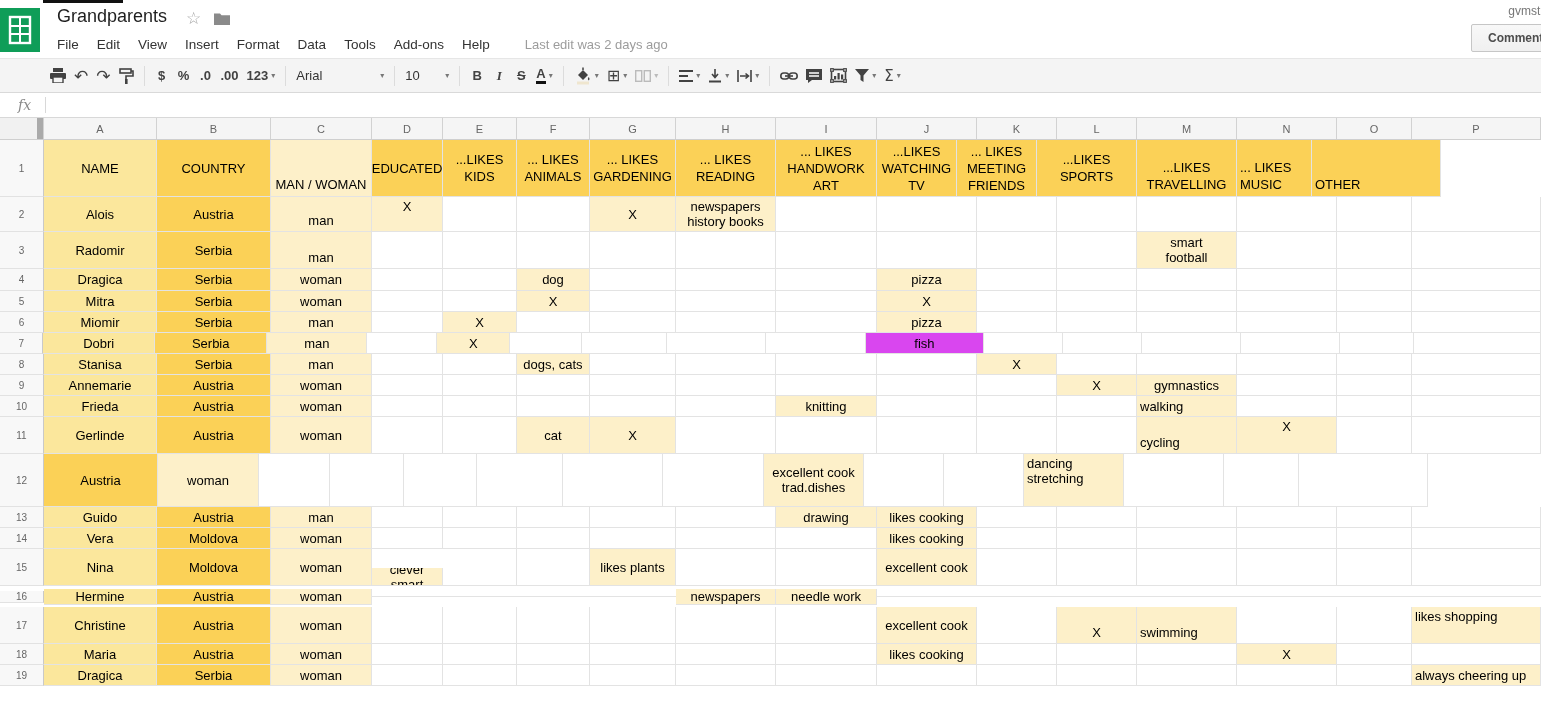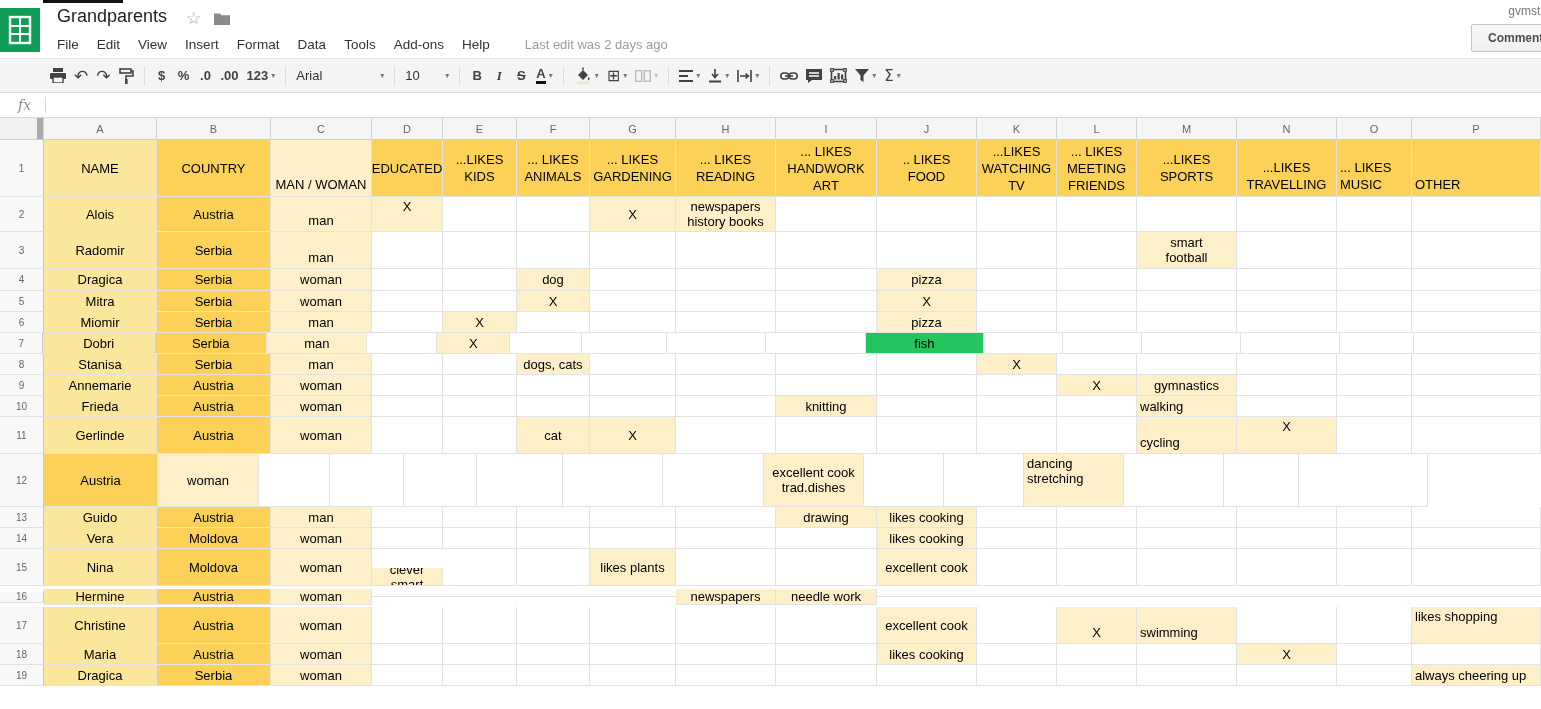--- a/index.html
+++ b/index.html
@@ -280,22 +280,20 @@
 KIDS</div>
         <div class="cell" style="width: 73px; background: rgb(251, 209, 87);">... LIKES
 ANIMALS</div>
         <div class="cell" style="width: 86px; background: rgb(251, 209, 87);">... LIKES
 GARDENING</div>
         <div class="cell" style="width: 100px; background: rgb(251, 209, 87);">... LIKES
 READING</div>
         <div class="cell" style="width: 101px; background: rgb(251, 209, 87);">... LIKES
 HANDWORK
 ART</div>
-        <div class="cell" style="width: 100px; background: rgb(251, 209, 87);">.. LIKES
-FOOD</div>
         <div class="cell" style="width: 80px; background: rgb(251, 209, 87);">...LIKES
 WATCHING
 TV</div>
         <div class="cell" style="width: 80px; background: rgb(251, 209, 87);">... LIKES
 MEETING
 FRIENDS</div>
         <div class="cell" style="width: 100px; background: rgb(251, 209, 87);">...LIKES
 SPORTS</div>
         <div class="cell va-b" style="width: 100px; background: rgb(251, 209, 87);">...LIKES
 TRAVELLING</div>
@@ -404,21 +402,21 @@
         <div class="gut">7</div>
         <div class="cell" style="width: 113px; background: rgb(251, 231, 156);">Dobri</div>
         <div class="cell" style="width: 114px; background: rgb(251, 209, 87);">Serbia</div>
         <div class="cell" style="width: 101px; background: rgb(253, 240, 201);">man</div>
         <div class="cell" style="width: 71px; background: rgb(255, 255, 255);"></div>
         <div class="cell" style="width: 74px; background: rgb(253, 240, 201);">X</div>
         <div class="cell" style="width: 73px; background: rgb(255, 255, 255);"></div>
         <div class="cell" style="width: 86px; background: rgb(255, 255, 255);"></div>
         <div class="cell" style="width: 100px; background: rgb(255, 255, 255);"></div>
         <div class="cell" style="width: 101px; background: rgb(255, 255, 255);"></div>
-        <div class="cell" style="width: 120px; background: #22c55e;">fish</div>
+        <div class="cell" style="width: 120px; background: #d946ef;">fish</div>
         <div class="cell" style="width: 80px; background: rgb(255, 255, 255);"></div>
         <div class="cell" style="width: 80px; background: rgb(255, 255, 255);"></div>
         <div class="cell" style="width: 100px; background: rgb(255, 255, 255);"></div>
         <div class="cell" style="width: 100px; background: rgb(255, 255, 255);"></div>
         <div class="cell" style="width: 75px; background: rgb(255, 255, 255);"></div>
         <div class="cell" style="width: 129px; background: rgb(255, 255, 255);"></div>
       </div>
       <div class="srow" style="height: 21px;">
         <div class="gut">8</div>
         <div class="cell" style="width: 113px; background: rgb(251, 231, 156);">Stanisa</div>

